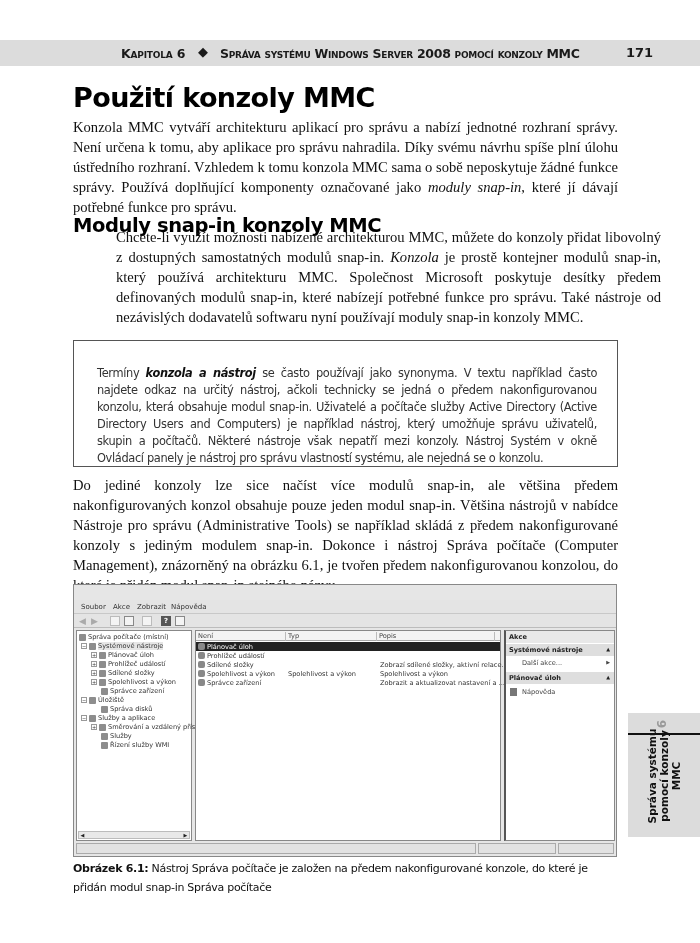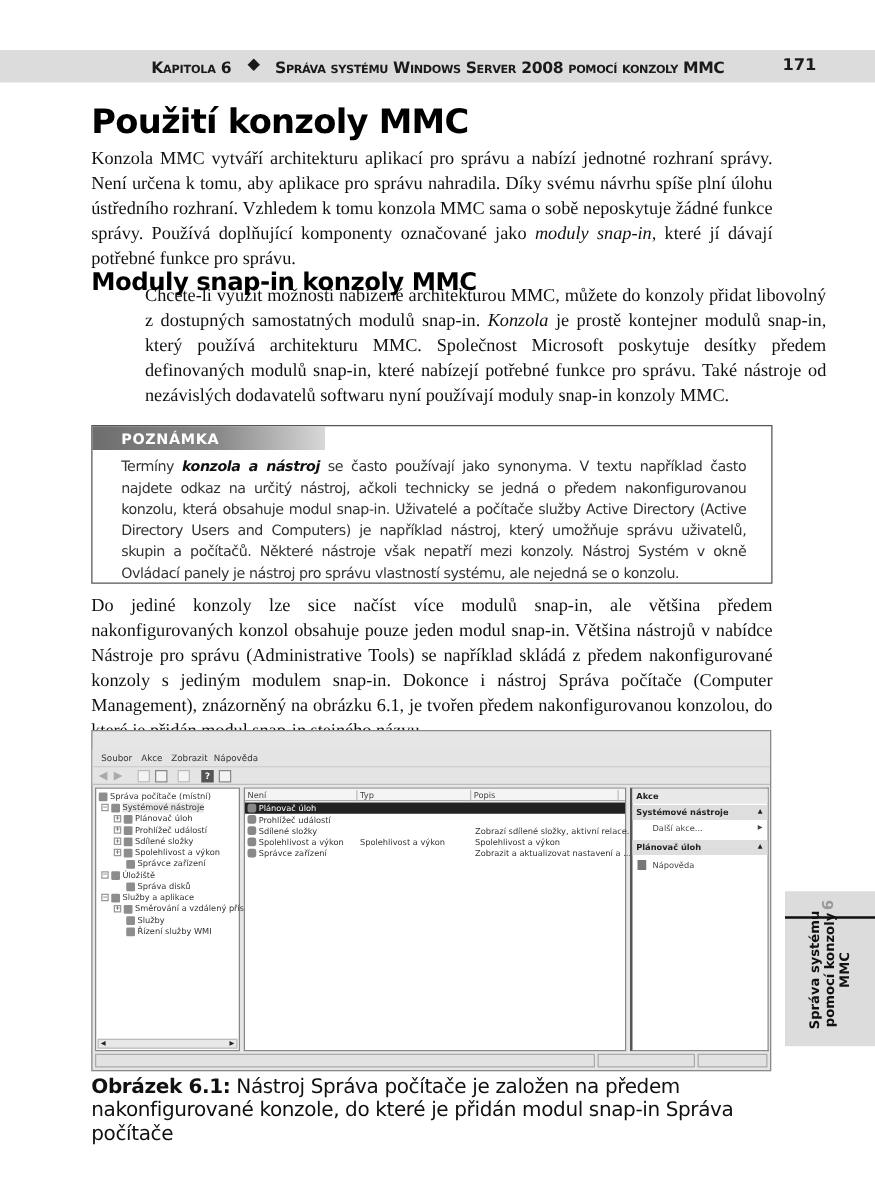--- a/index.html
+++ b/index.html
@@ -98,21 +98,21 @@
   .act-h .caret { position: absolute; right: 4px; top: 2px; font-size: 5px; }
   .act-i { position: absolute; left: 0; width: 100%; height: 12px; color: #444; padding: 2px 0 0 16px; }
   .act-i .arr { position: absolute; right: 4px; top: 2px; font-size: 5px; }
   .act-i .hico { position: absolute; left: 4px; top: 2px; width: 7px; height: 8px; background: #777; }
 
   .statusbar { position: absolute; left: 2px; bottom: 2px; width: 538px; height: 11px; }
   .statusbar span { position: absolute; top: 0; height: 11px; border: 1px solid #aaa; background: #e2e2e2; }
 
   .caption {
     position: absolute; left: 73px; top: 859px; width: 548px;
-    font-family: "DejaVu Sans", sans-serif; font-size: 16px; line-height: 19px; color: #111; letter-spacing: -0.3px;
+    font-family: "DejaVu Sans", sans-serif; font-size: 11px; line-height: 19px; color: #111; letter-spacing: -0.3px;
   }
   .caption b { font-weight: bold; }
 
   
   .thumb { position: absolute; left: 628px; top: 713px; width: 72px; height: 124px; background: #dcdcdc; }
   .thumb .num { position: absolute; left: 0; top: 0; width: 72px; height: 22px; border-bottom: 2px solid #111; }
   .thumb .num span { position: absolute; left: 30px; top: 4px; font-family: "DejaVu Sans", sans-serif; font-size: 12px; font-weight: bold; color: #999; transform: rotate(-90deg); }
   .thumb .label {
     position: absolute; left: 36px; top: 63px; width: 96px; margin-left: -48px; margin-top: -18px;
     transform: rotate(-90deg); text-align: center;
@@ -131,21 +131,20 @@
 
 <h1 class="section">Použití konzoly MMC</h1>
 
 <p class="body content" id="p1" style="position:absolute;"><span>Konzola MMC vytváří architekturu aplikací pro správu a nabízí jednotné rozhraní správy. Není určena k tomu, aby aplikace pro správu nahradila. Díky svému návrhu spíše plní úlohu ústředního rozhraní. Vzhledem k tomu konzola MMC sama o sobě neposkytuje žádné funkce správy. Používá doplňující komponenty označované jako </span><em>moduly snap-in</em><span>, které jí dávají potřebné funkce pro správu.</span></p>
 
 <h2 class="subsection">Moduly snap-in konzoly MMC</h2>
 
 <p class="body content" id="p2" style="position:absolute;"><span>Chcete-li využít možnosti nabízené architekturou MMC, můžete do konzoly přidat libovolný z dostupných samostatných modulů snap-in. </span><em>Konzola</em><span> je prostě kontejner modulů snap-in, který používá architekturu MMC. Společnost Microsoft poskytuje desítky předem definovaných modulů snap-in, které nabízejí potřebné funkce pro správu. Také nástroje od nezávislých dodavatelů softwaru nyní používají moduly snap-in konzoly MMC.</span></p>
 
 <div class="note">
-  <div class="note-label">POZNÁMKA</div>
   <div class="note-text"><span>Termíny </span><em>konzola a nástroj</em><span> se často používají jako synonyma. V textu například často najdete odkaz na určitý nástroj, ačkoli technicky se jedná o předem nakonfigurovanou konzolu, která obsahuje modul snap-in. Uživatelé a počítače služby Active Directory (Active Directory Users and Computers) je například nástroj, který umožňuje správu uživatelů, skupin a počítačů. Některé nástroje však nepatří mezi konzoly. Nástroj Systém v okně Ovládací panely je nástroj pro správu vlastností systému, ale nejedná se o konzolu.</span></div>
 </div>
 
 <p class="body content" id="p3" style="position:absolute;">Do jediné konzoly lze sice načíst více modulů snap-in, ale většina předem nakonfigurovaných konzol obsahuje pouze jeden modul snap-in. Většina nástrojů v nabídce Nástroje pro správu (Administrative Tools) se například skládá z předem nakonfigurované konzoly s jediným modulem snap-in. Dokonce i nástroj Správa počítače (Computer Management), znázorněný na obrázku 6.1, je tvořen předem nakonfigurovanou konzolou, do které je přidán modul snap-in stejného názvu.</p>
 
 <div class="win">
   <div class="menubar">
     <span style="left:7px">Soubor</span>
     <span style="left:39px">Akce</span>
     <span style="left:63px">Zobrazit</span>

